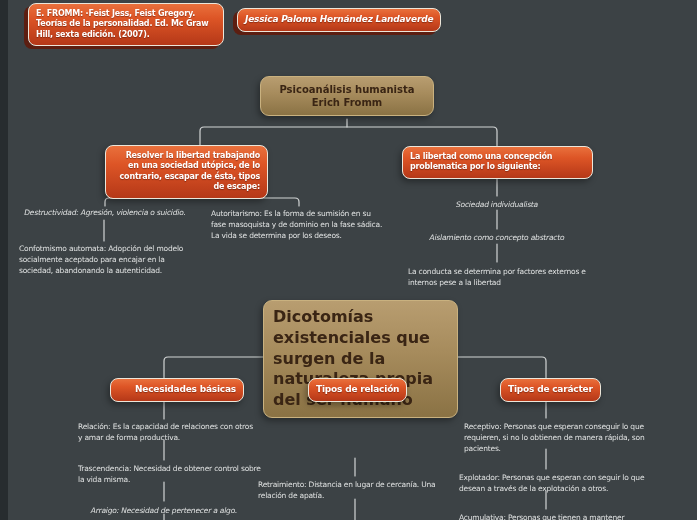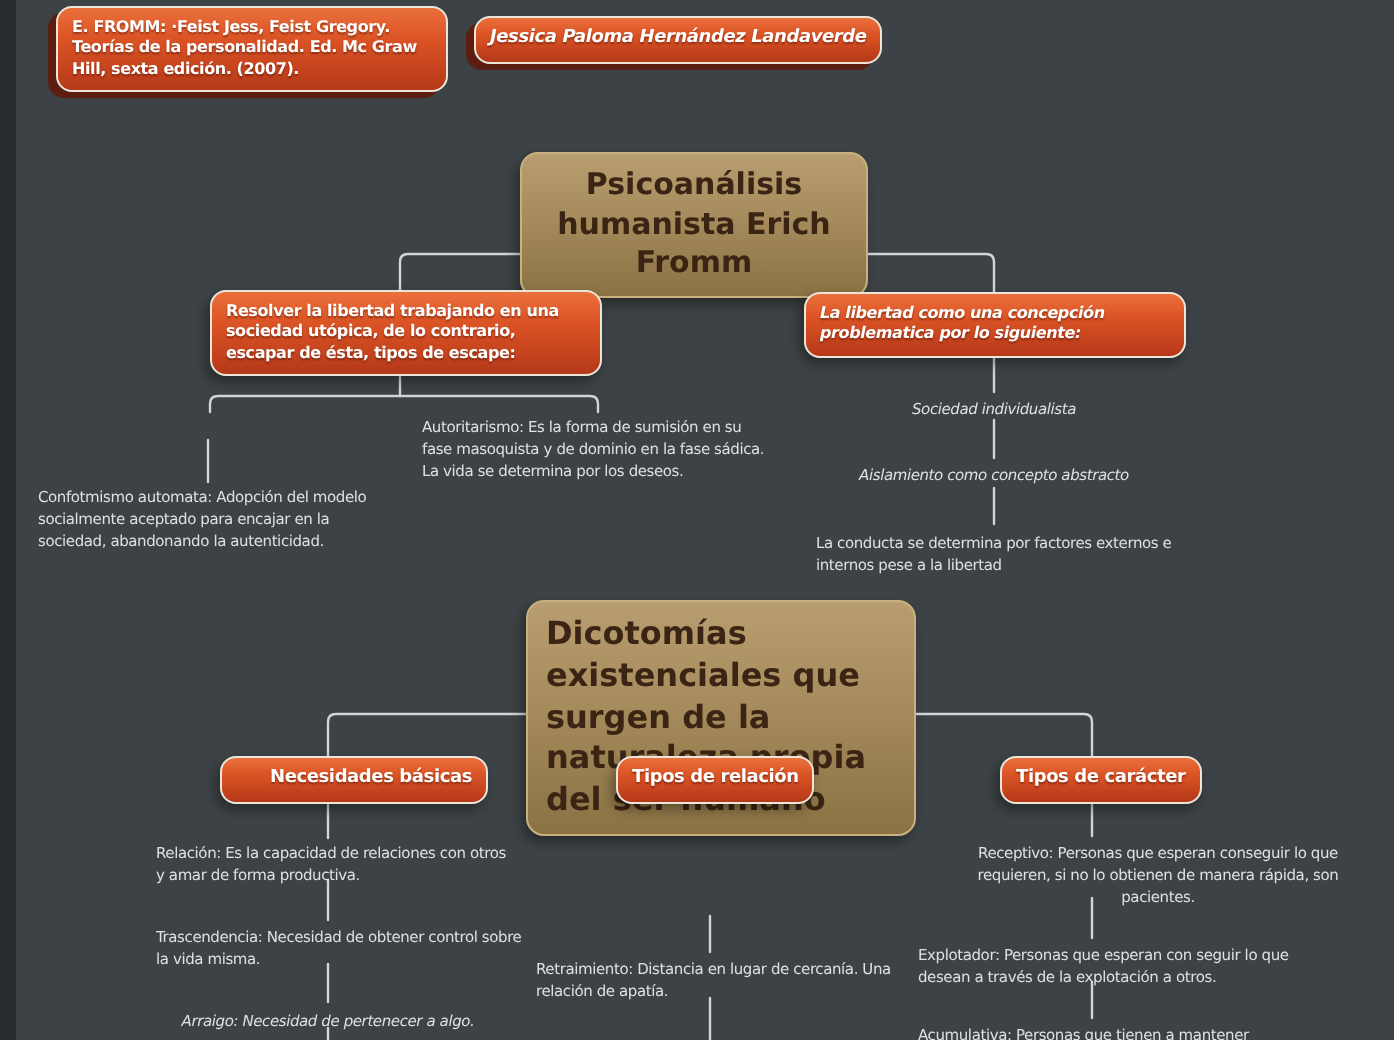--- a/index.html
+++ b/index.html
@@ -19,21 +19,21 @@
     text-shadow:0 1px 1px rgba(60,10,0,0.45);
     box-shadow:-2px 3px 6px rgba(0,0,0,0.35);
   }
   .note{box-shadow:-4px 3px 0 #5c1e11;}
   .nowrap{white-space:nowrap;font-size:9px;}
 
   .tan-box{
     position:absolute;box-sizing:border-box;
     background:linear-gradient(180deg,#b89d70 0%,#a68b5c 45%,#8a7244 100%);
     border:1px solid #c9b17f;border-radius:9px;
-    color:#3a2514;font-weight:bold;font-size:15px;line-height:1.3;
+    color:#3a2514;font-weight:bold;font-size:10px;line-height:1.3;
     padding:6px 9px;box-shadow:-2px 3px 6px rgba(0,0,0,0.35);
   }
   .tan-center{text-align:center;}
 
   .tnode{
     position:absolute;color:#dfe1e1;font-size:7.5px;line-height:11px;
     letter-spacing:-0.2px;
   }
   .tcenter{text-align:center;white-space:nowrap;font-style:italic;}
 </style>
@@ -69,38 +69,39 @@
     <path d="M546,400 V418"></path>
       <path d="M546,449 V469"></path>
       <path d="M546,491 V509"></path>
   </svg>
 
   <div class="red-box note" style="left:28px;top:3px;width:196px;">E. FROMM: ·Feist Jess, Feist Gregory. Teorías de la personalidad. Ed. Mc Graw Hill, sexta edición. (2007).</div>
   <div class="red-box note nowrap" style="left:237px;top:8px;font-style:italic;">Jessica Paloma Hernández Landaverde</div>
 
   <div class="tan-box tan-center" style="left:260px;top:76px;width:174px;">Psicoanálisis humanista Erich Fromm</div>
 
-  <div class="red-box" style="left:105px;top:145px;width:196px;">Resolver la libertad trabajando en una sociedad utópica, de lo contrario, escapar de ésta, tipos de escape:</div>
-  <div class="red-box" style="left:402px;top:146px;width:191px;font-style:italic;">La libertad como una concepción problematica por lo siguiente:</div>
+  <div class="red-box" style="left:105px;top:145px;width:163px;text-align:right;">Resolver la libertad trabajando en una sociedad utópica, de lo contrario, escapar de ésta, tipos de escape:</div>
+  <div class="red-box" style="left:402px;top:146px;width:191px;">La libertad como una concepción problematica por lo siguiente:</div>
 
+  <div class="tnode tcenter" style="left:10px;top:207px;width:190px;">Destructividad: Agresión, violencia o suicidio.</div>
   <div class="tnode" style="left:211px;top:208px;width:172px;">Autoritarismo: Es la forma de sumisión en su fase masoquista y de dominio en la fase sádica. La vida se determina por los deseos.</div>
   <div class="tnode" style="left:19px;top:243px;width:172px;">Confotmismo automata: Adopción del modelo socialmente aceptado para encajar en la sociedad, abandonando la autenticidad.</div>
 
   <div class="tnode tcenter" style="left:407px;top:199px;width:180px;">Sociedad individualista</div>
   <div class="tnode tcenter" style="left:407px;top:232px;width:180px;">Aislamiento como concepto abstracto</div>
   <div class="tnode" style="left:408px;top:266px;width:178px;">La conducta se determina por factores externos e internos pese a la libertad</div>
 
   <div class="tan-box" style="left:263px;top:300px;width:195px;font-size:16px;">Dicotomías existenciales que surgen de la naturaleza propia del ser humano</div>
 
   <div class="red-box nowrap" style="left:110px;top:378px;padding-left:24px;">Necesidades básicas</div>
   <div class="red-box nowrap" style="left:308px;top:378px;">Tipos de relación</div>
   <div class="red-box nowrap" style="left:500px;top:378px;">Tipos de carácter</div>
 
   <div class="tnode" style="left:78px;top:421px;width:180px;">Relación: Es la capacidad de relaciones con otros y amar de forma productiva.</div>
   <div class="tnode" style="left:78px;top:463px;width:184px;">Trascendencia: Necesidad de obtener control sobre la vida misma.</div>
   <div class="tnode tcenter" style="left:74px;top:505px;width:180px;">Arraigo: Necesidad de pertenecer a algo.</div>
 
-  <div class="tnode" style="left:268px;top:479px;width:184px;">Retraimiento: Distancia en lugar de cercanía. Una relación de apatía.</div>
+  <div class="tnode" style="left:258px;top:479px;width:184px;">Retraimiento: Distancia en lugar de cercanía. Una relación de apatía.</div>
 
-  <div class="tnode" style="left:484px;top:421px;width:190px;text-align:center;">Receptivo: Personas que esperan conseguir lo que requieren, si no lo obtienen de manera rápida, son pacientes.</div>
+  <div class="tnode" style="left:464px;top:421px;width:190px;">Receptivo: Personas que esperan conseguir lo que requieren, si no lo obtienen de manera rápida, son pacientes.</div>
   <div class="tnode" style="left:459px;top:472px;width:190px;">Explotador: Personas que esperan con seguir lo que desean a través de la explotación a otros.</div>
   <div class="tnode" style="left:459px;top:512px;width:220px;white-space:nowrap;">Acumulativa: Personas que tienen a mantener</div>
 </div>
 
 </body></html>

